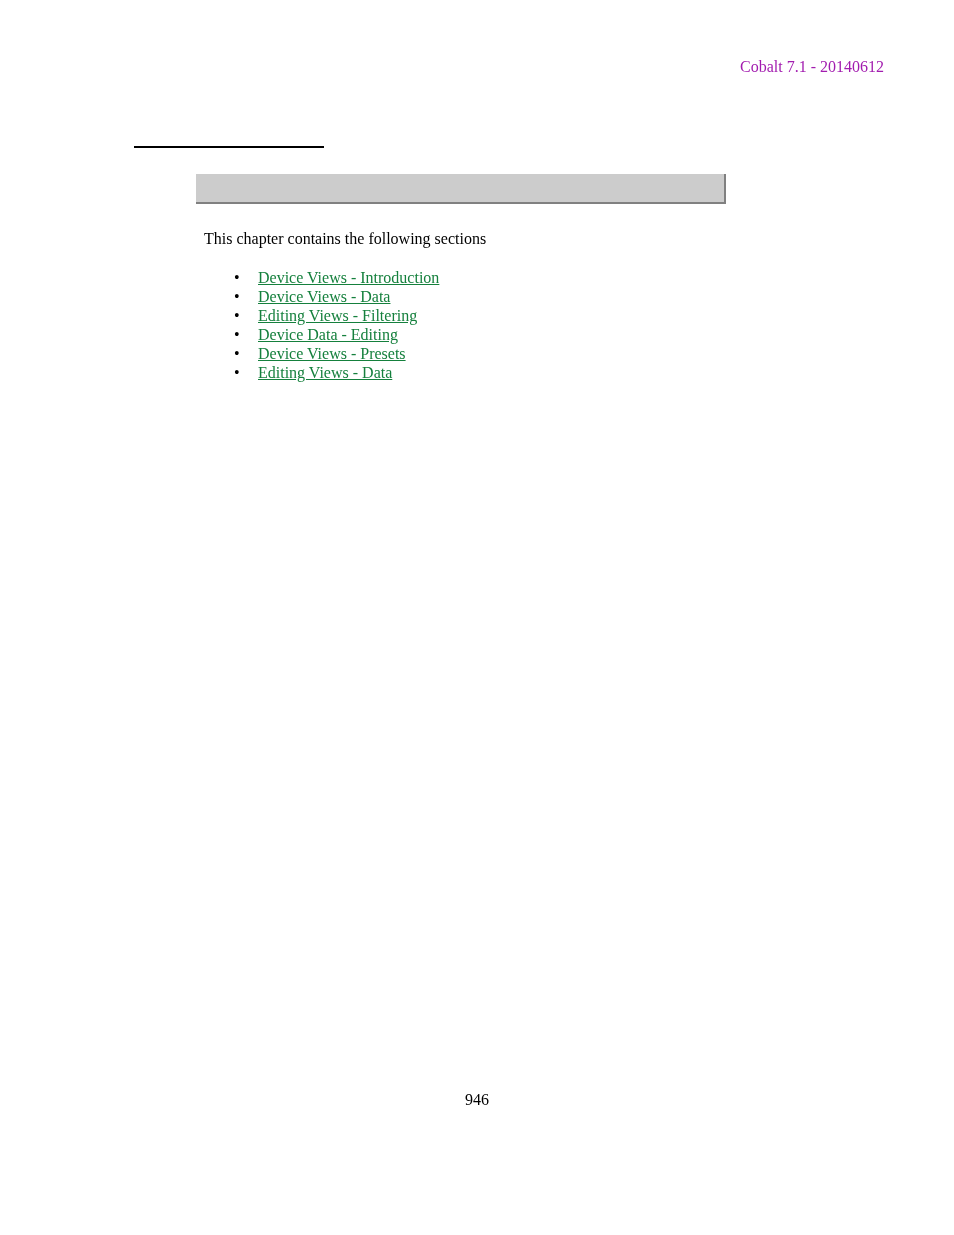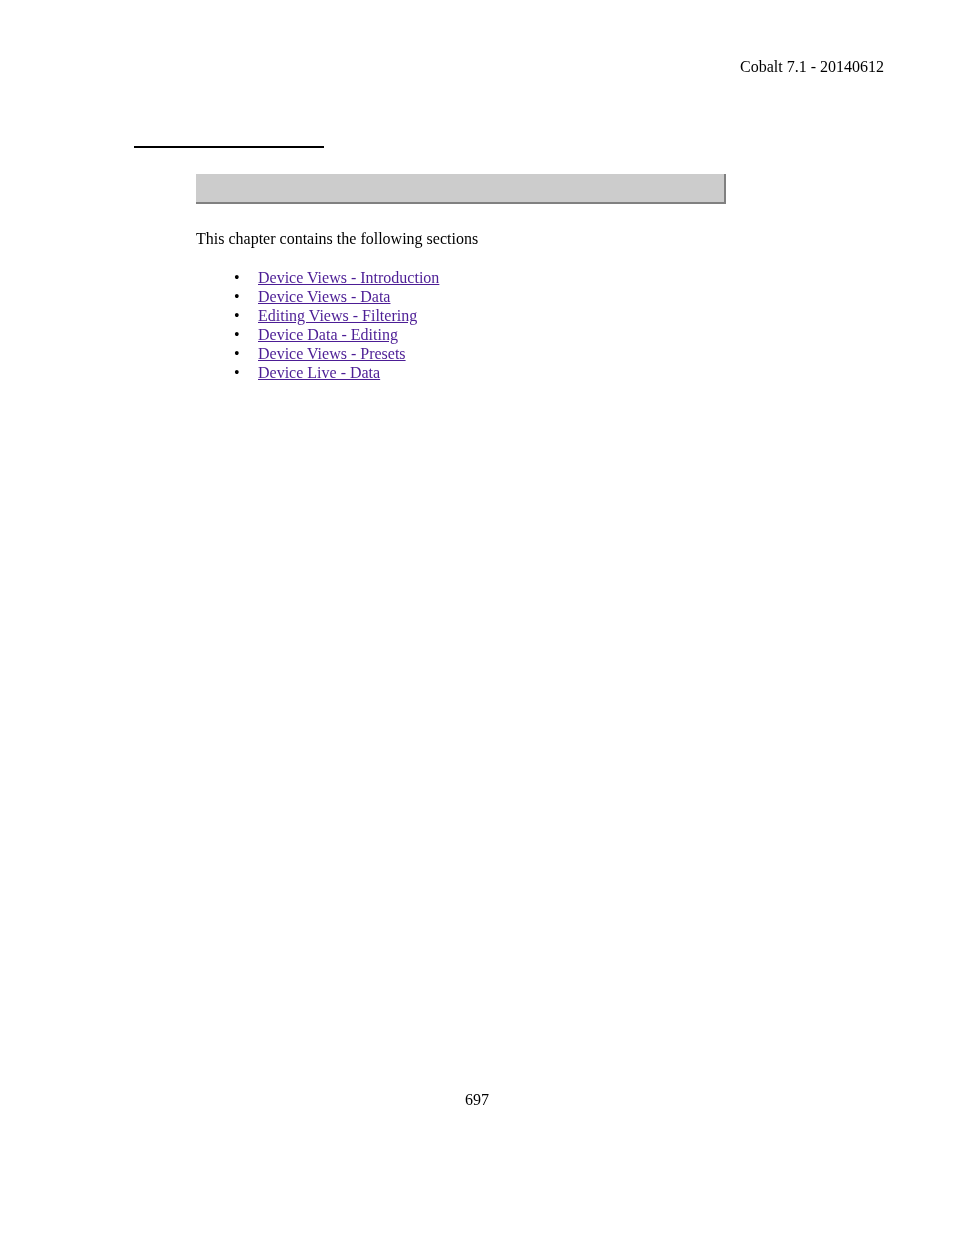--- a/index.html
+++ b/index.html
@@ -12,21 +12,21 @@
       background: #ffffff;
       width: 954px;
       height: 1235px;
       position: relative;
     }
     .header-text {
       position: absolute;
       top: 58px;
       right: 70px;
       font-size: 16px;
-      color: #000000;
+      color: #a21caf;
     }
     .horizontal-rule {
       position: absolute;
       top: 146px;
       left: 134px;
       width: 190px;
       height: 2px;
       background: #000000;
     }
     .gray-bar {
@@ -35,21 +35,21 @@
       left: 196px;
       width: 530px;
       height: 30px;
       background: #cccccc;
       border-right: 2px solid #808080;
       border-bottom: 2px solid #808080;
     }
     .intro-text {
       position: absolute;
       top: 230px;
-      left: 196px;
+      left: 204px;
       font-size: 16px;
       color: #000000;
     }
     .link-list {
       position: absolute;
       top: 268px;
       left: 228px;
       list-style: none;
     }
     .link-list li {
@@ -60,21 +60,21 @@
     }
     .link-list li::before {
       content: "•";
       position: absolute;
       left: 6px;
       top: 0;
       font-size: 16px;
       color: #000000;
     }
     .link-list a {
-      color: #4c1d95;
+      color: #15803d;
       text-decoration: underline;
       text-align: center;
     }
     .page-number {
       position: absolute;
       bottom: 126px;
       left: 0;
       width: 100%;
       text-align: center;
       font-size: 16px;
@@ -102,17 +102,17 @@
   <li>
     <a href="#">Editing Views - Filtering</a>
   </li>
   <li>
     <a href="#">Device Data - Editing</a>
   </li>
   <li>
     <a href="#">Device Views - Presets</a>
   </li>
   <li>
-    <a href="#">Device Live - Data</a>
+    <a href="#">Editing Views - Data</a>
   </li>
 </ul>
 
-<div class="page-number">697</div>
+<div class="page-number">946</div>
 
 </body></html>

